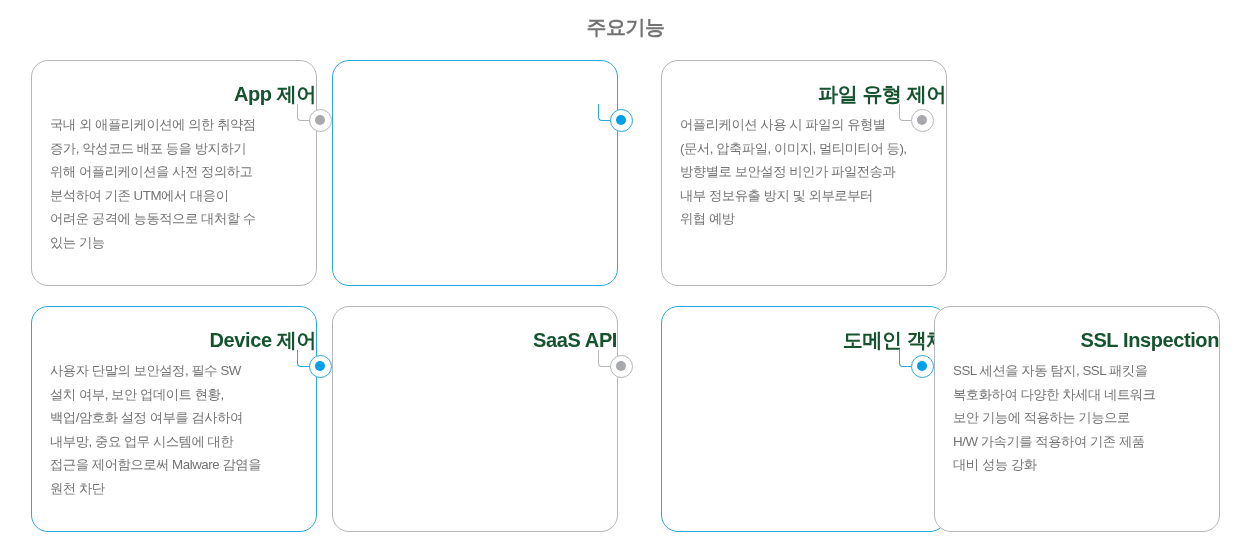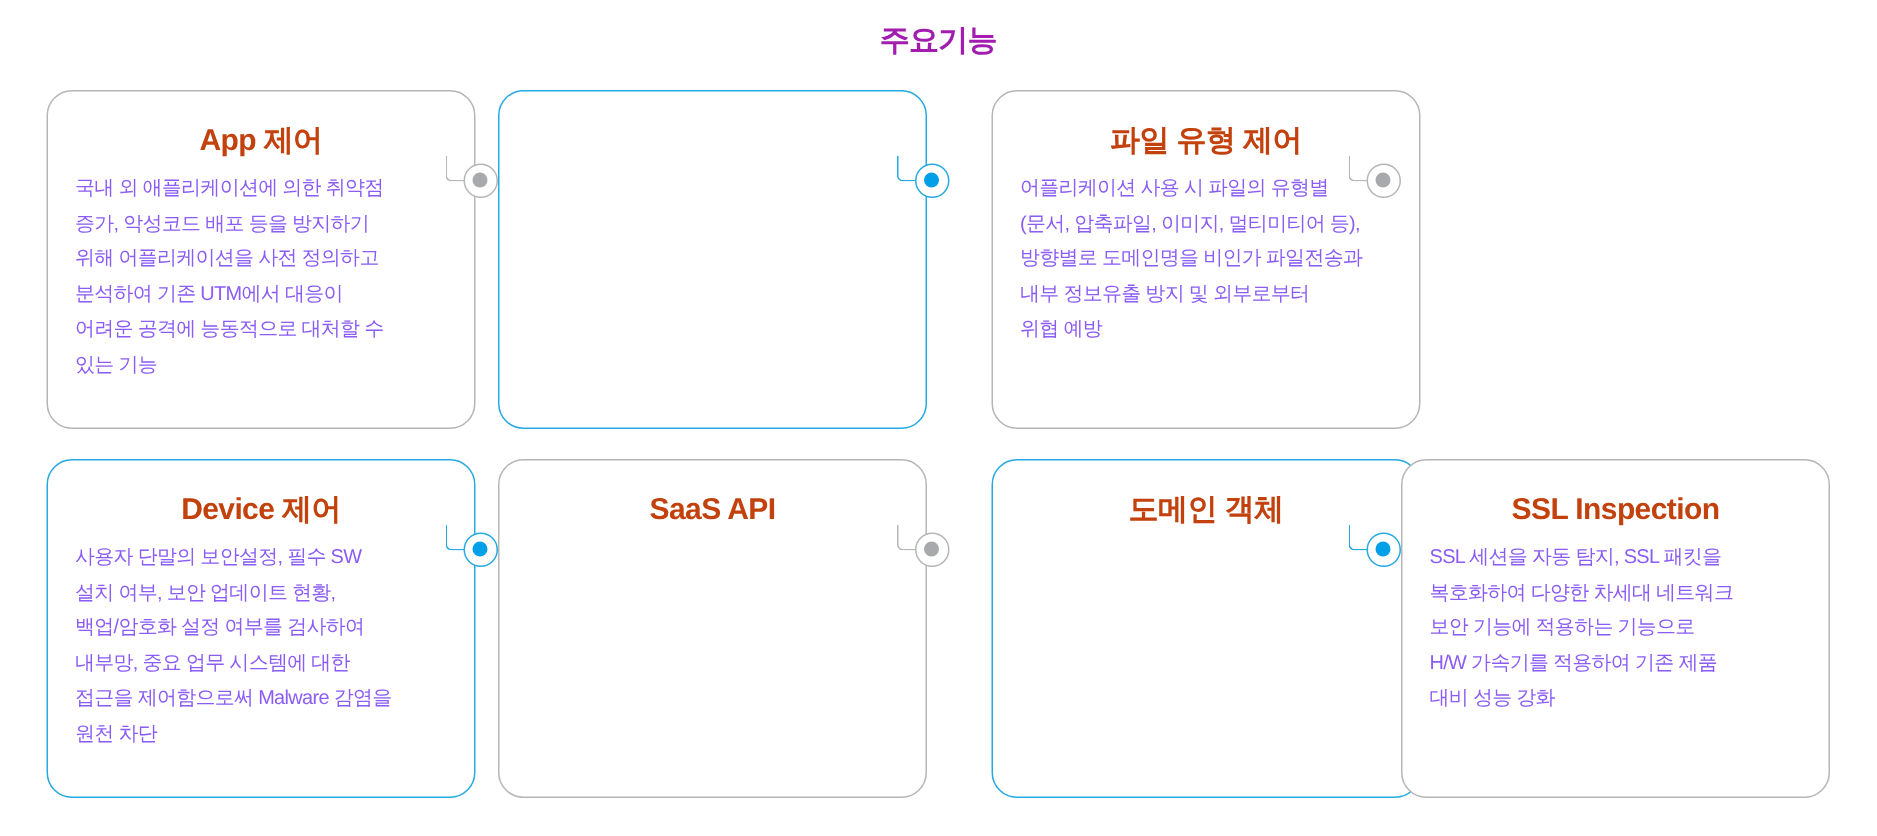--- a/index.html
+++ b/index.html
@@ -15,21 +15,21 @@
   }
 
   #page-title {
     position: absolute;
     top: 14px;
     left: 0;
     width: 1251px;
     text-align: center;
     font-size: 20px;
     font-weight: bold;
-    color: #a21caf;
+    color: #737373;
     letter-spacing: -0.5px;
     line-height: 26px;
   }
 
   .grid {
     position: absolute;
     top: 60px;
     left: 0;
     width: 1251px;
   }
@@ -51,34 +51,34 @@
     background: #ffffff;
   }
   .card.accent { border-color: #27a9e1; }
 
   .card.c0 { left: 31px; }
   .card.c1 { left: 332px; }
   .card.c2 { left: 633px; margin-left: 28px; }
   .card.c3 { left: 934px; }
 
   .card-title {
-    text-align: center;
+    text-align: right;
     font-size: 20px;
     font-weight: bold;
-    color: #c2410c;
+    color: #14532d;
     margin-top: 20px;
     line-height: 26px;
     letter-spacing: -0.4px;
   }
 
   .card-body {
     margin: 6px 18px 0 18px;
     font-size: 13.3px;
     line-height: 23.6px;
-    color: #8b5cf6;
+    color: #737373;
     letter-spacing: -0.45px;
     white-space: pre-line;
   }
 
   
   .connector {
     position: absolute;
     top: 44px;
     width: 40px;
     height: 34px;
@@ -144,21 +144,21 @@
 있는 기능</div>
     </div>
 
     <div class="card c1 accent">
     </div>
 
     <div class="card c2">
       <div class="card-title">파일 유형 제어</div>
       <div class="card-body">어플리케이션 사용 시 파일의 유형별
 (문서, 압축파일, 이미지, 멀티미티어 등),
-방향별로 도메인명을 비인가 파일전송과
+방향별로 보안설정 비인가 파일전송과
 내부 정보유출 방지 및 외부로부터
 위협 예방</div>
     </div>
 
 
     <div class="connector k0">
       <span class="elbow"></span>
       <span class="dot-outer">
         <span class="dot-inner"></span>
       </span>

